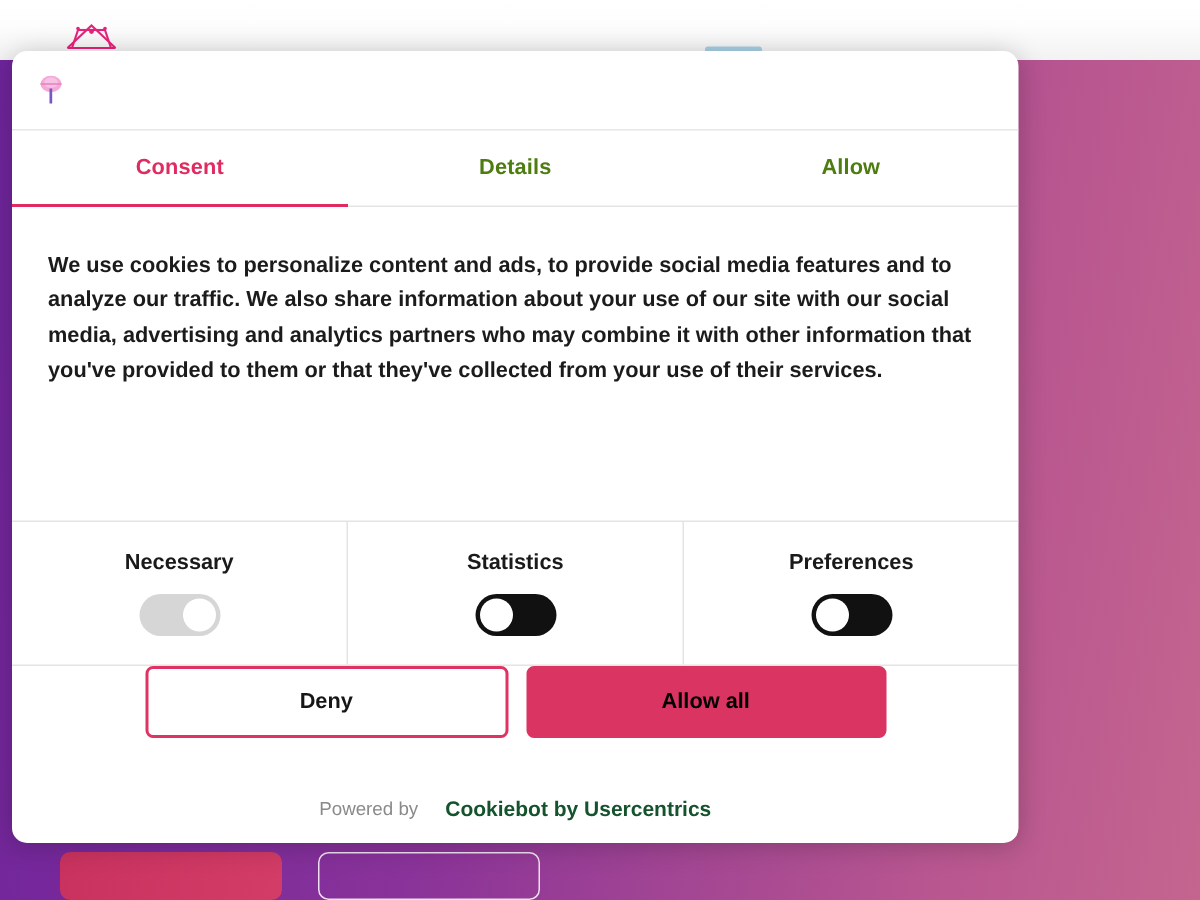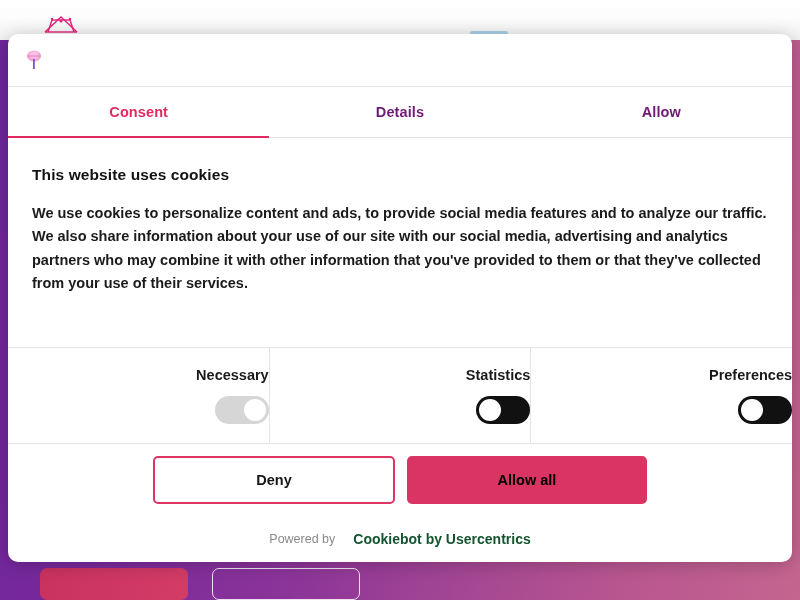--- a/index.html
+++ b/index.html
@@ -66,21 +66,21 @@
   .hero-btn.ghost {
     background: transparent;
     border: 1.5px solid rgba(255,255,255,.85);
   }
 
   
   #consent-dialog {
     position: absolute;
     left: 8px;
     top: 34px;
-    width: 784px;
+    width: 671px;
     height: 528px;
     background: #ffffff;
     border-radius: 10px;
     box-shadow: 0 2px 18px rgba(0,0,0,.22);
     display: flex;
     flex-direction: column;
     overflow: hidden;
   }
 
   .dlg-logo-bar {
@@ -99,21 +99,21 @@
     border-bottom: 1px solid #e4e4e4;
     position: relative;
   }
   .tab {
     flex: 1 1 0;
     display: flex;
     align-items: center;
     justify-content: center;
     font-size: 14.5px;
     font-weight: 700;
-    color: #701a75;
+    color: #4d7c0f;
     letter-spacing: .1px;
     cursor: pointer;
     background: none;
     border: none;
     font-family: inherit;
     position: relative;
   }
   .tab.active { color: #e02b60; }
   .tab.active::after {
     content: "";
@@ -145,21 +145,21 @@
 
   .categories {
     flex: 0 0 96px;
     display: flex;
     border-bottom: 1px solid #e4e4e4;
   }
   .category {
     flex: 1 1 0;
     display: flex;
     flex-direction: column;
-    align-items: flex-end;
+    align-items: center;
     justify-content: center;
     gap: 13px;
     border-right: 1px solid #e4e4e4;
   }
   .category:last-child { border-right: none; }
   .cat-label {
     font-size: 14.5px;
     font-weight: 700;
     color: #1a1a1a;
   }
@@ -186,21 +186,20 @@
   }
   .toggle.disabled {
     background: #d6d6d6;
     cursor: default;
   }
   .toggle.disabled .knob { left: 29px; }
 
   .actions {
     flex: 0 0 72px;
     display: flex;
-    align-items: center;
     justify-content: center;
     gap: 12px;
     padding: 0 20px;
   }
   .action-btn {
     height: 48px;
     border-radius: 5px;
     font-size: 14.5px;
     font-weight: 700;
     font-family: inherit;
@@ -278,21 +277,20 @@
       </span>
     </div>
 
     <div class="tabs">
       <button class="tab active">Consent</button>
       <button class="tab">Details</button>
       <button class="tab">Allow</button>
     </div>
 
     <div class="dlg-body">
-      <div class="dlg-title">This website uses cookies</div>
       <div class="dlg-text">We use cookies to personalize content and ads, to provide social media features and to analyze our traffic. We also share information about your use of our site with our social media, advertising and analytics partners who may combine it with other information that you've provided to them or that they've collected from your use of their services.</div>
     </div>
 
     <div class="categories">
 
       <div class="category">
         <span class="cat-label">Necessary</span>
         <button class="toggle disabled">
           <span class="knob"></span>
         </button>

